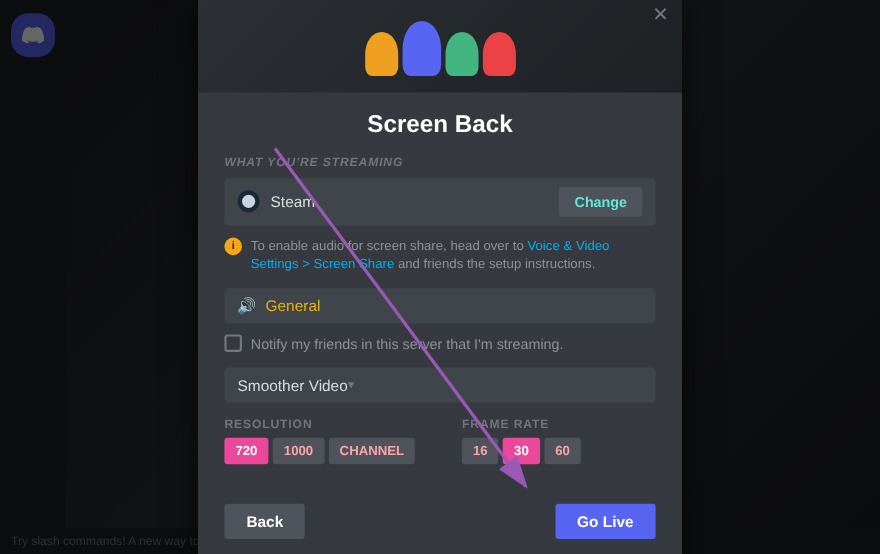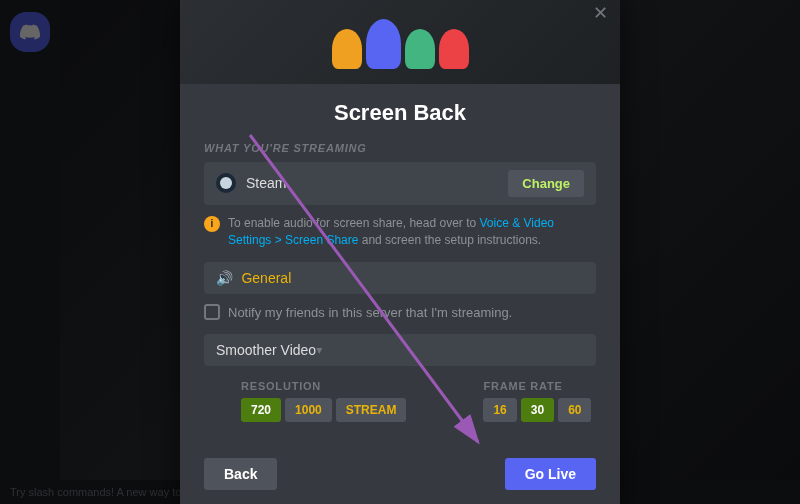--- a/index.html
+++ b/index.html
@@ -140,21 +140,21 @@
     }
 
     .streaming-app-name {
       flex: 1;
       color: #dcddde;
       font-size: 14px;
     }
 
     .change-btn {
       background: #4f545c;
-      color: #bef264;
+      color: #5eead4;
       border: none;
       border-radius: 3px;
       padding: 6px 14px;
       font-size: 13px;
       font-weight: 600;
       cursor: pointer;
     }
 
     
     .info-box {
@@ -253,50 +253,49 @@
 
     
     .quality-options {
       display: flex;
       gap: 40px;
       margin-bottom: 20px;
     }
 
     .quality-group {
       flex: 1;
-      margin-left: 37px;
     }
 
     .quality-group-label {
       color: #72767d;
       font-size: 11px;
       font-weight: 700;
       letter-spacing: 0.8px;
       text-transform: uppercase;
       margin-bottom: 6px;
     }
 
     .option-buttons {
       display: flex;
       gap: 4px;
     }
 
     .opt-btn {
       background: #4f545c;
-      color: #eab308;
+      color: #fca5a5;
       border: none;
       border-radius: 3px;
       padding: 5px 10px;
       font-size: 12px;
       font-weight: 600;
       cursor: pointer;
     }
 
     .opt-btn.active {
-      background: #4d7c0f;
+      background: #ec4899;
       color: #ffffff;
     }
 
     
     .action-row {
       display: flex;
       justify-content: space-between;
       align-items: center;
       padding: 0 24px;
     }
@@ -421,21 +420,21 @@
         <div class="steam-icon">
           <div class="steam-icon-inner"></div>
         </div>
         <span class="streaming-app-name">Steam</span>
         <button class="change-btn">Change</button>
       </div>
 
       <div class="info-box">
         <div class="info-icon">i</div>
         <div>
-          <span>To enable audio for screen share, head over to </span><a class="info-link">Voice &amp; Video Settings &gt; Screen Share</a><span> and screen the setup instructions.</span>
+          <span>To enable audio for screen share, head over to </span><a class="info-link">Voice &amp; Video Settings &gt; Screen Share</a><span> and friends the setup instructions.</span>
         </div>
       </div>
 
       <div class="channel-box">
         <span class="volume-icon">🔊</span>
         <span class="channel-name">General</span>
       </div>
 
       <div class="checkbox-row">
         <div class="checkbox"></div>
@@ -446,21 +445,21 @@
         <span class="quality-text">Smoother Video</span>
         <span class="chevron-icon">▾</span>
       </div>
 
       <div class="quality-options">
         <div class="quality-group">
           <div class="quality-group-label">RESOLUTION</div>
           <div class="option-buttons">
             <button class="opt-btn active">720</button>
             <button class="opt-btn">1000</button>
-            <button class="opt-btn">STREAM</button>
+            <button class="opt-btn">CHANNEL</button>
           </div>
         </div>
         <div class="quality-group">
           <div class="quality-group-label">FRAME RATE</div>
           <div class="option-buttons">
             <button class="opt-btn">16</button>
             <button class="opt-btn active">30</button>
             <button class="opt-btn">60</button>
           </div>
         </div>

